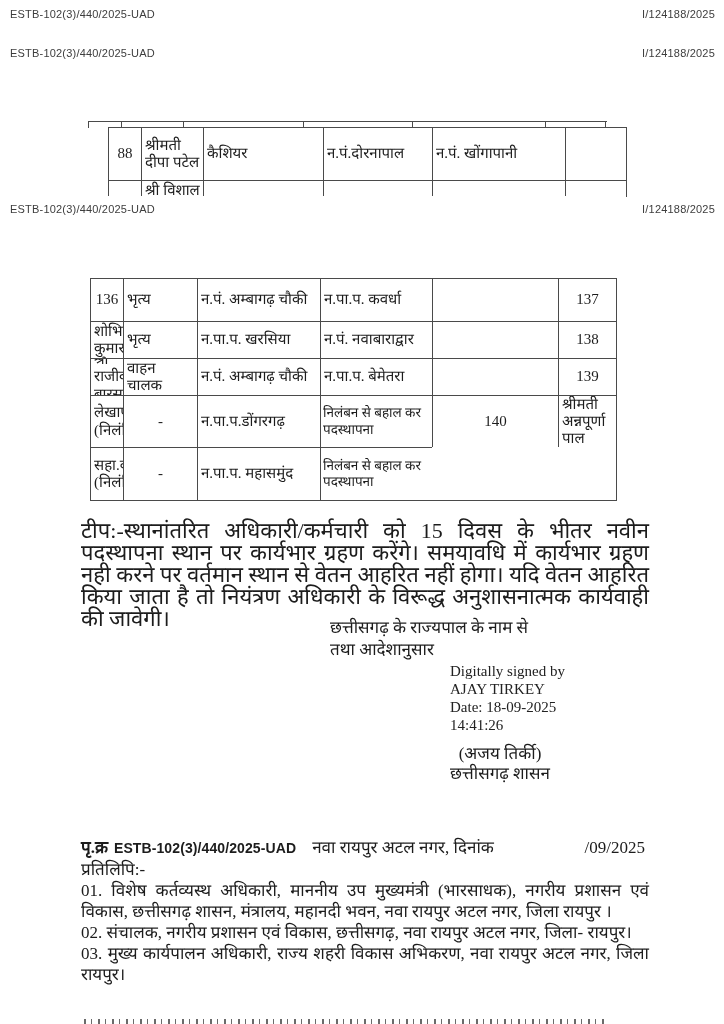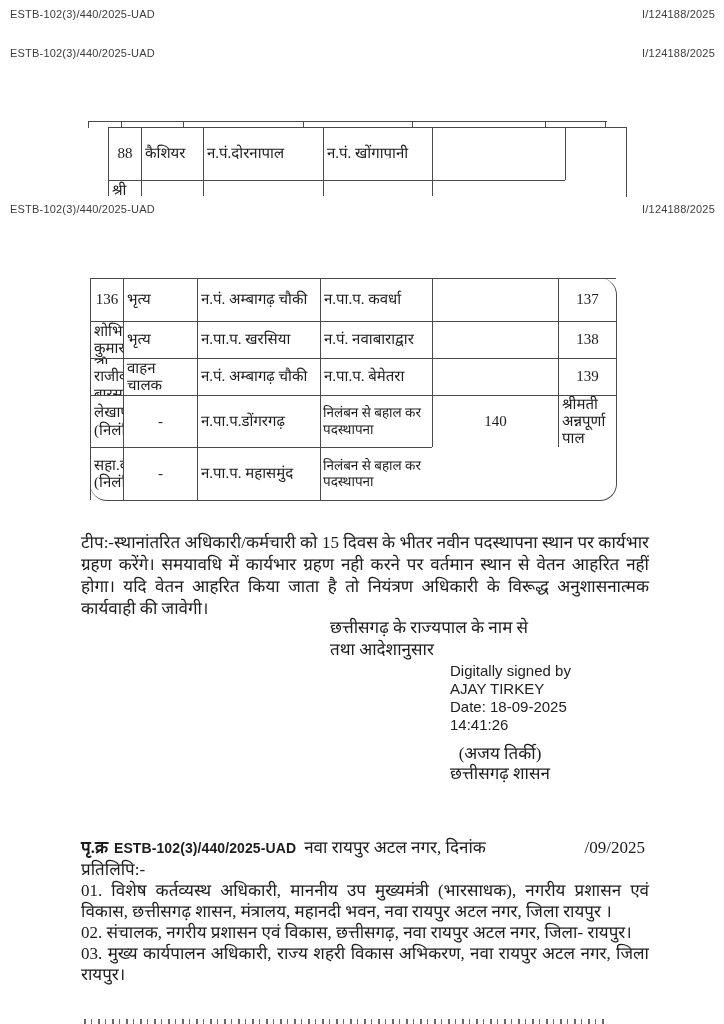--- a/index.html
+++ b/index.html
@@ -11,53 +11,53 @@
   .abs{position:absolute;}
   
   .ref-line{
     position:absolute;left:0;width:724px;box-sizing:border-box;
     padding:0 9px 0 10px;display:flex;justify-content:space-between;
     font-family:"Liberation Sans","DejaVu Sans",sans-serif;
     font-size:11px;color:#3d3d3d;letter-spacing:.2px;
   }
   
   .tbl{position:absolute;display:grid;border-right:1px solid #4a4a4a;background:#fff;}
-  .tbl.full{border-bottom:1px solid #4a4a4a;border-radius:17px;}
+  .tbl.full{border-bottom:1px solid #4a4a4a;}
   .tbl .c{
     border-left:1px solid #4a4a4a;border-top:1px solid #4a4a4a;
     box-sizing:border-box;display:flex;align-items:center;
     padding:1px 3px;font-size:15px;line-height:1.14;overflow:hidden;
   }
   .tbl .sn{justify-content:center;padding:1px 1px;}
   .tbl .dash{justify-content:center;}
   .tbl .rem{font-size:13.5px;line-height:1.2;padding:13px 2px;}
   .sliver{position:absolute;display:grid;border-top:1px solid #4a4a4a;}
   .sliver .s{border-left:1px solid #4a4a4a;}
   .sliver .s:last-child{border-right:1px solid #4a4a4a;}
   .clip-row{overflow:hidden;}
   
   .note{
-    left:81px;top:532px;width:568px;
-    font-size:17px;line-height:22px;text-align:justify;
+    left:81px;top:520px;width:568px;
+    font-size:22px;line-height:22px;text-align:justify;
   }
   .sig-center{left:330px;width:330px;text-align:left;font-size:17px;line-height:22px;}
   .digital{
     left:450px;top:662px;
-    font-family:Liberation Sans, sans-serif;
+    font-family:Liberation Serif, serif;
     font-size:15px;line-height:18px;color:#222;
   }
   .officer{left:330px;top:744px;width:340px;text-align:center;font-size:17px;line-height:20px;}
   .footer{left:81px;top:837px;width:568px;font-size:17px;line-height:21px;}
   .refrow{display:flex;align-items:baseline;}
   .refrow .prefix{font-weight:bold;}
   .refrow .code{
     font-family:"Liberation Sans","DejaVu Sans",sans-serif;
     font-weight:bold;font-size:14px;margin-left:6px;letter-spacing:.1px;
   }
-  .refrow .place{margin-left:8px;}
+  .refrow .place{margin-left:16px;}
   .refrow .date{margin-left:auto;margin-right:4px;}
   .copy-item{text-align:justify;}
   .clipped-line{
     position:absolute;left:84px;top:1019px;width:520px;height:5px;overflow:hidden;
     background:repeating-linear-gradient(90deg,#454545 0 2px,transparent 2px 7px,#454545 7px 8px,transparent 8px 14px);
     opacity:.8;
   }
 </style>
 </head>
 <body>
@@ -79,20 +79,21 @@
   <div class="s"></div>
     <div class="s"></div>
   <div class="s"></div>
     <div class="s"></div>
   <div class="s"></div>
     <div class="s"></div>
 </div>
 
 <div class="tbl" style="left:88px;top:127px;grid-template-columns:33px 62px 120px 109px 133px 61px;grid-template-rows:53px 16px;height:70px;overflow:hidden;margin-left:20px;">
   <div class="c sn">88</div>
+  <div class="c">श्रीमती दीपा पटेल</div>
   <div class="c">कैशियर</div>
   <div class="c">न.पं.दोरनापाल</div>
   <div class="c">न.पं. खोंगापानी</div>
   <div class="c rem"></div>
 
   <div class="c clip-row"></div>
   <div class="c clip-row" style="align-items:flex-start;">श्री विशाल राम</div>
   <div class="c clip-row"></div>
   <div class="c clip-row"></div>
   <div class="c clip-row"></div>

